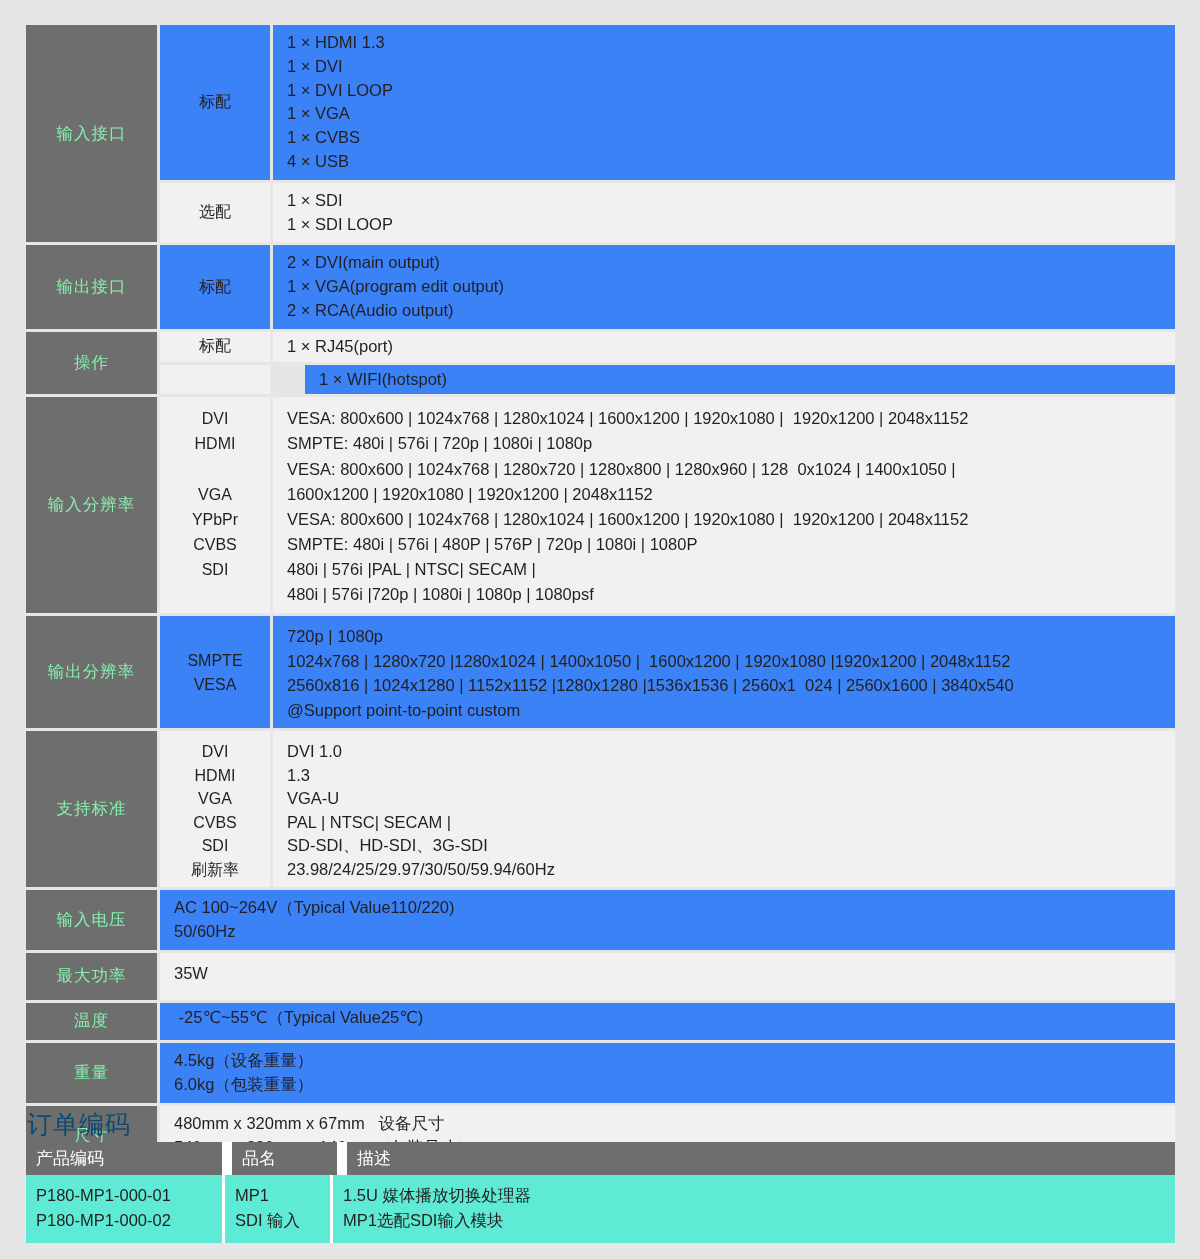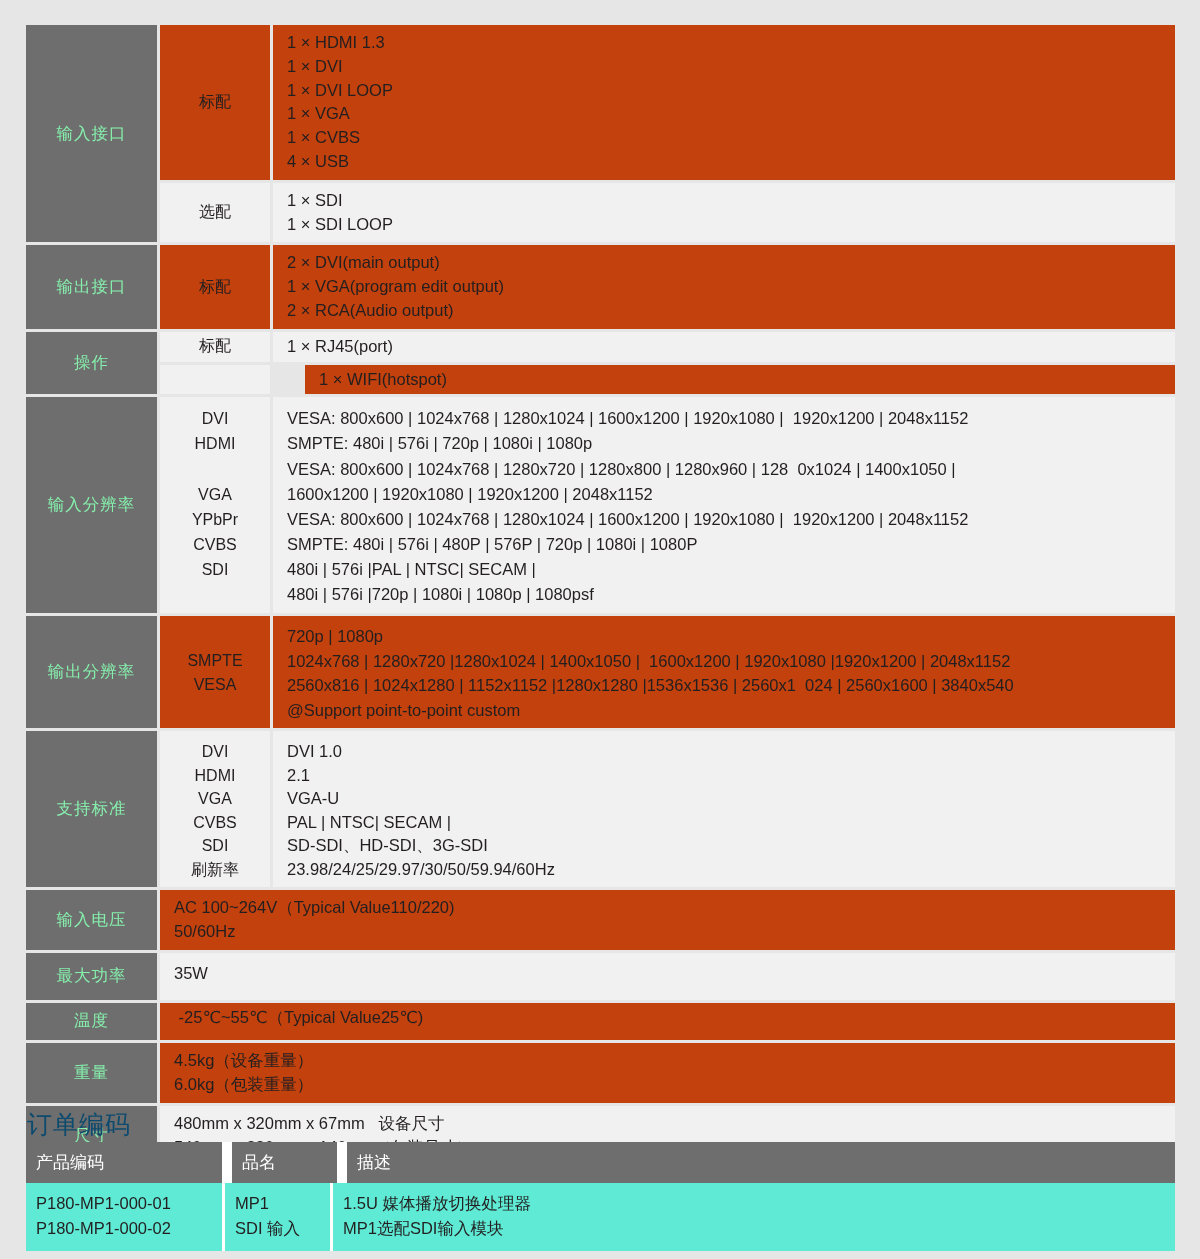--- a/index.html
+++ b/index.html
@@ -39,39 +39,39 @@
     padding-top:7px;line-height:23.5px;
   }
   .c3{
     flex:1 1 auto;
     padding:6px 0 6px 14px;
     font-size:16.5px;line-height:23.8px;
     box-sizing:border-box;
     white-space:pre;
   }
   
-  .dk{background:#c2410c;}
+  .dk{background:#3b82f6;}
   .lt{background:#f1f1f1;}
   .divline{width:3px;flex:0 0 3px;background:#e6e6e6;}
   .merged{
     flex:1 1 auto;
     padding:6px 0 6px 14px;
     font-size:16.5px;line-height:23.8px;
     box-sizing:border-box;white-space:pre;
   }
 
   
   .order-title{
     position:absolute;left:27px;top:1108px;
     font-size:25px;color:#0c4a6e;letter-spacing:1px;
   }
   .otable{
     position:absolute;left:26px;top:1142px;width:1149px;
   }
-  .ohead{display:flex;background:#6e6e6e;color:#ffffff;height:41px;}
+  .ohead{display:flex;background:#6e6e6e;color:#ffffff;height:33px;}
   .ohead div{
     display:flex;align-items:center;
     font-size:17px;padding-left:10px;box-sizing:border-box;
   }
   .obody{display:flex;background:#5eead4;}
   .obody .ocol{
     padding:8px 0 10px 10px;box-sizing:border-box;
     font-size:16.5px;line-height:25px;white-space:pre;
   }
   .ow1{width:196px;flex:0 0 196px;}
@@ -189,21 +189,21 @@
       <div class="right">
         <div class="sub">
           <div class="c2 multi lt" style="min-height:149px;white-space:pre;line-height:23.4px;padding-top:9px;">DVI
 HDMI
 VGA
 CVBS
 SDI
 刷新率</div>
           <div class="divline"></div>
           <div class="c3 lt" style="line-height:23.4px;padding-top:9px;">DVI 1.0
-2.1
+1.3
 VGA-U
 PAL | NTSC| SECAM |
 SD-SDI、HD-SDI、3G-SDI
 23.98/24/25/29.97/30/50/59.94/60Hz</div>
         </div>
       </div>
     </div>
 
     <div class="srow">
       <div class="c1" style="min-height:47px;">输入电压</div>

